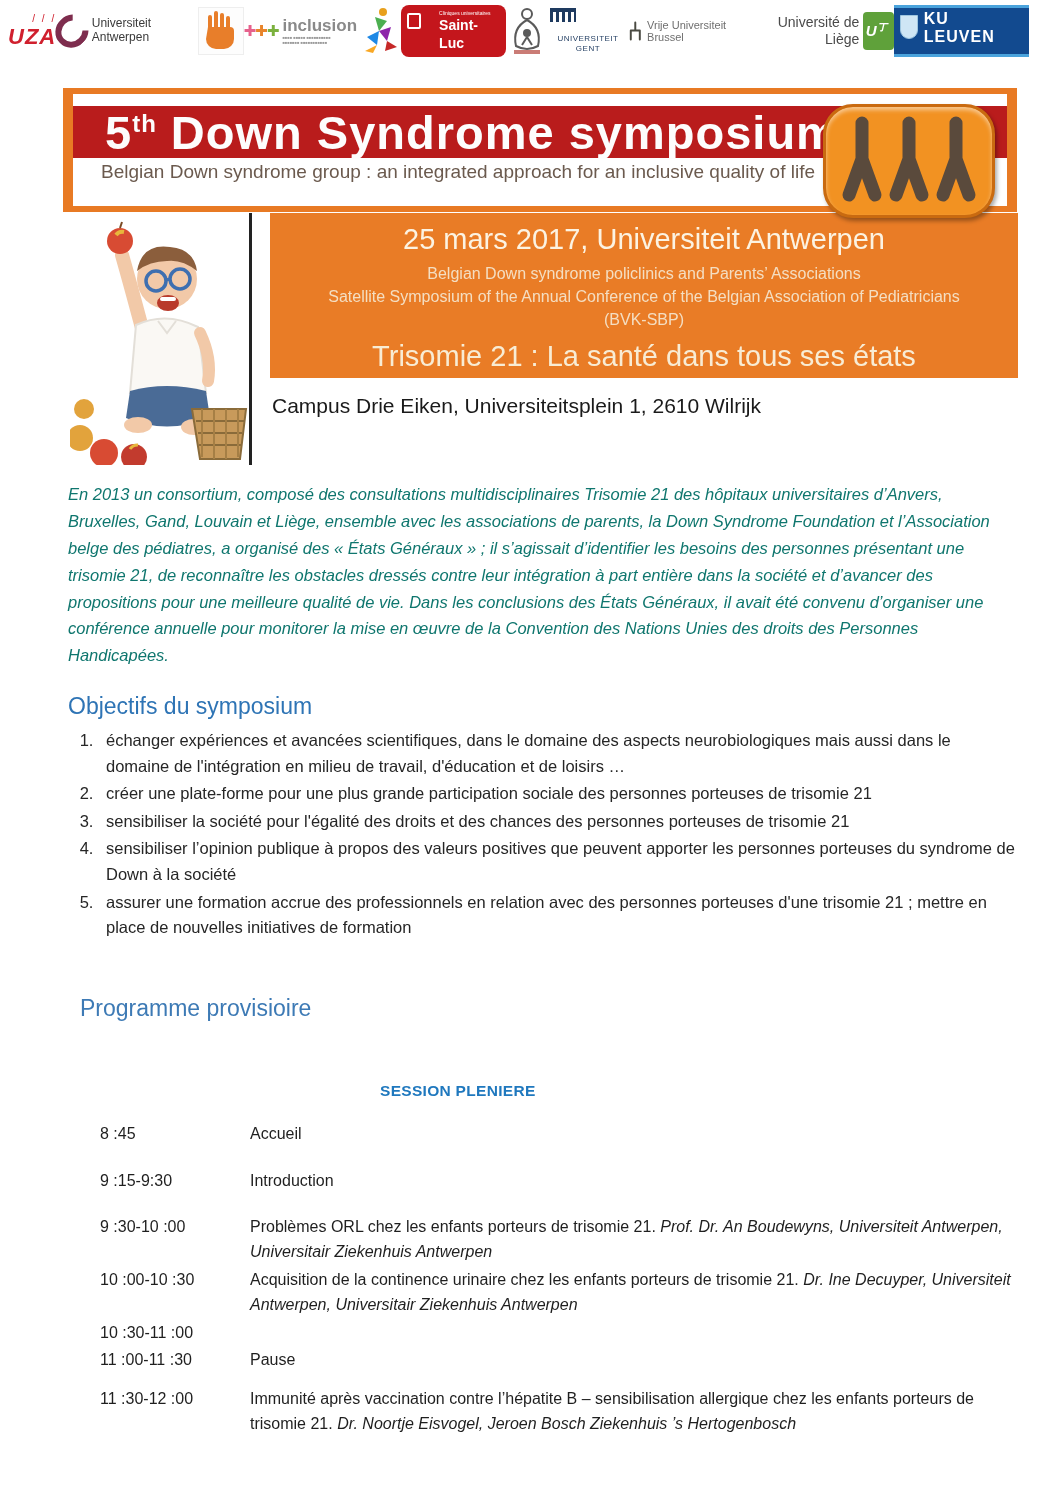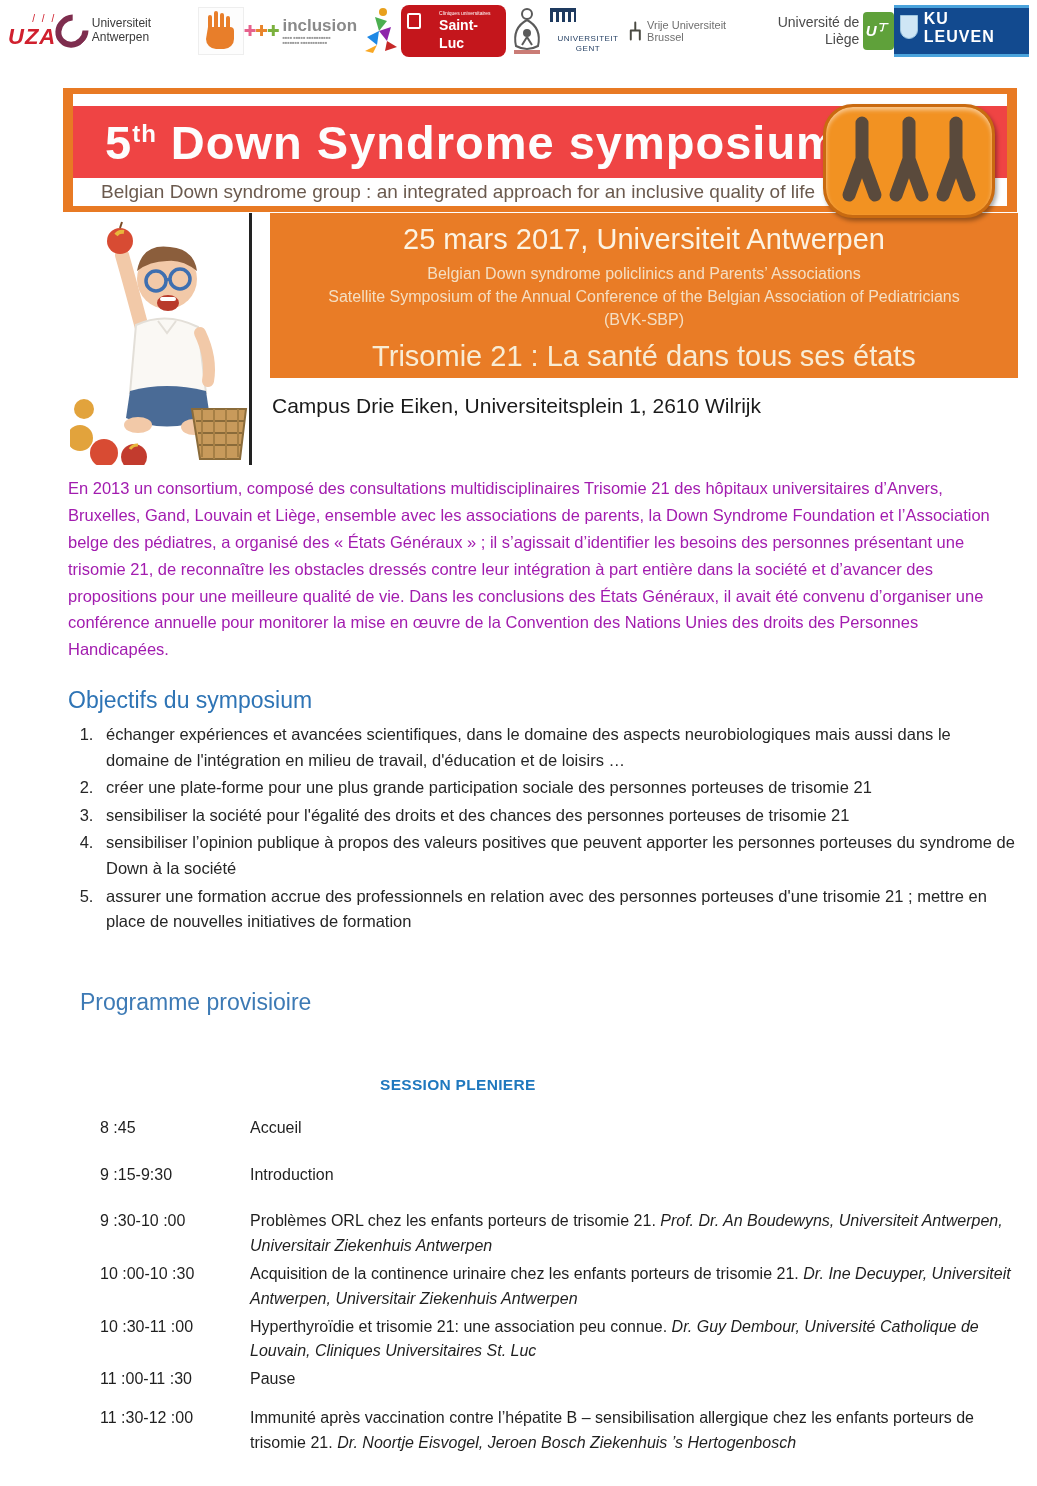--- a/index.html
+++ b/index.html
@@ -33,21 +33,21 @@
   .ulg-mark { width:34px; height:38px; background:#5FA13A; border-radius:4px; color:#fff; font-weight:bold; font-size:15px; display:flex; align-items:center; justify-content:center; font-style:italic; }
   .kul { background:#124A8F; border-top:3px solid #4AA3DC; border-bottom:3px solid #4AA3DC; padding:2px 14px 8px 30px; position:relative; }
   .kul .shield { position:absolute; left:6px; top:7px; width:18px; height:24px; background:#cfe6f5; border-radius:0 0 9px 9px; border:1px solid #9ec6e0; }
   .kul .kul-text { color:#fff; font-weight:bold; font-size:16px; letter-spacing:1px; }
   .runner-svg, .person-svg, .hand-svg { display:block; }
 
   
   .banner { position:absolute; top:88px; left:63px; width:954px; height:124px;
     border:6px solid #E87A24; border-left-width:10px; border-right-width:10px; background:#fff; }
   .banner-white-top { height:12px; background:#fff; }
-  .banner-brown { height:72px; background:#ef4444; display:flex; align-items:center; padding-left:32px; }
+  .banner-brown { height:52px; background:#b91c1c; display:flex; align-items:center; padding-left:32px; }
   .banner-title { color:#fdfdfd; font-size:47px; font-weight:bold; letter-spacing:1px; white-space:nowrap; }
   .banner-title sup { font-size:24px; }
   .banner-sub-strip { height:28px; display:flex; align-items:center; padding-left:28px;border-radius:9px; }
   .banner-subtitle { color:#6b5a4e; font-size:19px; }
   .chromo-logo { position:absolute; top:10px; right:12px; width:172px; height:114px;
     background:#F29222; border:3px solid #C96A10; border-radius:30px;
     box-shadow:inset 0 3px 4px rgba(255,255,255,.5), 2px 3px 4px rgba(0,0,0,.35); z-index:5; }
 
   
   .hero { position:absolute; top:213px; left:70px; width:948px; height:255px; }
@@ -57,21 +57,21 @@
     background:#E97C26; text-align:center; padding-top:10px; }
   .ev-date { color:#FCF3E2; font-size:29px; margin-bottom:6px; }
   .ev-line { color:#F4DEC2; font-size:16px; line-height:1.45; padding:0 40px; }
   .ev-title-fr { color:#F8ECD4; font-size:29px; margin-top:8px; }
   .address { position:absolute; left:202px; top:176px; }
   .address div { font-size:21px; color:#1a1a1a; line-height:1.6; }
 
   
   .content { position:absolute; top:472px; left:68px; width:950px; }
   .h-blue { color:#2E74B5; font-size:23px; font-weight:normal; }
-  .why-body { margin-top:3px; font-size:16.5px; line-height:1.63; color:#a21caf; }
+  .why-body { margin-top:9px; font-size:16.5px; line-height:1.63; color:#0f766e;font-style:italic; }
   .obj-head { margin-top:24px; }
   .obj-list { margin-top:8px; margin-left:30px; font-size:16.5px; line-height:1.55; }
   .obj-list li { padding-left:8px; margin-bottom:2px; }
   .prog-head { margin-top:54px; margin-left:12px; color:#3d7ab5; }
   .session-head { margin-top:60px; margin-left:312px; color:#1F78BE; font-size:15.5px; font-weight:bold; letter-spacing:.3px; }
   .schedule { margin-top:22px; font-size:16px; color:#1f1f1f; }
   .srow { display:flex; line-height:1.55; }
   .srow .time { width:150px; flex:0 0 150px;margin-left:32px; }
   .srow .desc { flex:1; padding-right:4px; }
   .speaker { font-style:italic; }
@@ -258,21 +258,20 @@
     <div class="srow gap-lg">
       <span class="time">9 :30-10 :00</span>
       <span class="desc"><span>Problèmes ORL chez les enfants porteurs de trisomie 21. </span><span class="speaker">Prof. Dr. An Boudewyns, Universiteit Antwerpen, Universitair Ziekenhuis Antwerpen</span></span>
     </div>
     <div class="srow gap-sm">
       <span class="time">10 :00-10 :30</span>
       <span class="desc"><span>Acquisition de la continence urinaire chez les enfants porteurs de trisomie 21. </span><span class="speaker">Dr. Ine Decuyper, Universiteit Antwerpen, Universitair Ziekenhuis Antwerpen</span></span>
     </div>
     <div class="srow gap-sm">
       <span class="time">10 :30-11 :00</span>
-      <span class="desc"><span>Hyperthyroïdie et trisomie 21: une association peu connue. </span><span class="speaker">Dr. Guy Dembour, Université Catholique de Louvain, Cliniques Universitaires St. Luc</span></span>
     </div>
     <div class="srow gap-sm">
       <span class="time">11 :00-11 :30</span>
       <span class="desc">Pause</span>
     </div>
     <div class="srow gap-md">
       <span class="time">11 :30-12 :00</span>
       <span class="desc"><span>Immunité après vaccination contre l’hépatite B  – sensibilisation allergique chez les enfants porteurs de trisomie 21. </span><span class="speaker">Dr. Noortje Eisvogel, Jeroen Bosch Ziekenhuis ’s Hertogenbosch</span></span>
     </div>
 

